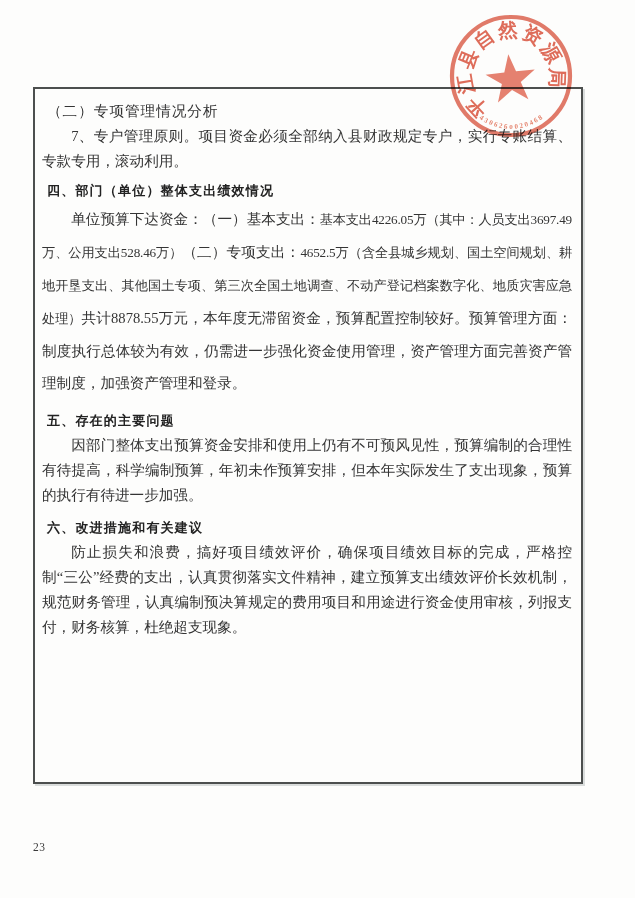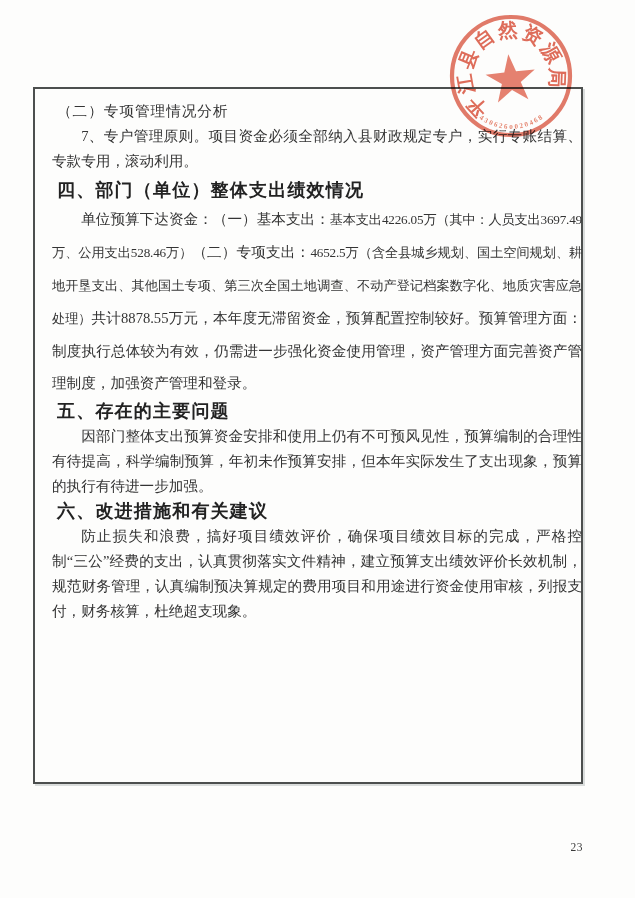--- a/index.html
+++ b/index.html
@@ -9,34 +9,34 @@
     font-family:"Liberation Serif","DejaVu Serif",serif;
   }
   .sheet{position:absolute;inset:0;background:#fdfdfc;}
   .frame{
     position:absolute;left:33px;top:87px;width:550px;height:697px;
     box-sizing:border-box;border:2px solid #4c4f4e;
     box-shadow:2px 2px 0 rgba(175,182,182,.45);
     background:transparent;
   }
   .content{
-    position:absolute;left:52px;top:99px;width:530px;
+    position:absolute;left:42px;top:99px;width:530px;
     color:#343434;font-size:14.6px;line-height:25px;text-align:justify;
   }
   .content p{margin:0;}
   .heading{padding-left:5px;letter-spacing:1px;}
-  .bold{font-weight:bold;color:#222;font-size:18px;letter-spacing:1.2px;}
+  .bold{font-weight:bold;color:#222;font-size:13px;letter-spacing:1.2px;}
   .indent{text-indent:2em;}
   .sec4{margin-top:4px;}
-  .sec5{}
-  .sec6{}
+  .sec5{margin-top:9px;}
+  .sec6{margin-top:7px;}
   .sec4 .body4{line-height:32px;}
   .small{font-size:13.2px;letter-spacing:-0.2px;}
   .pagenum{
-    position:absolute;left:33px;top:841px;width:550px;text-align:right;
+    position:absolute;left:33px;top:841px;width:550px;text-align:left;
     font-size:11.5px;color:#3a3a3a;letter-spacing:.5px;
   }
   .seal{
     position:absolute;left:441px;top:6px;width:140px;height:140px;
     mix-blend-mode:multiply;opacity:.93;filter:blur(.25px);
   }
   .seal .ring{fill:none;stroke:#d9503a;stroke-width:4.2;stroke-opacity:.82;}
   .seal .star{fill:#e0604a;fill-opacity:.85;}
   .seal text{
     font-family:"Liberation Serif","DejaVu Serif",serif;

